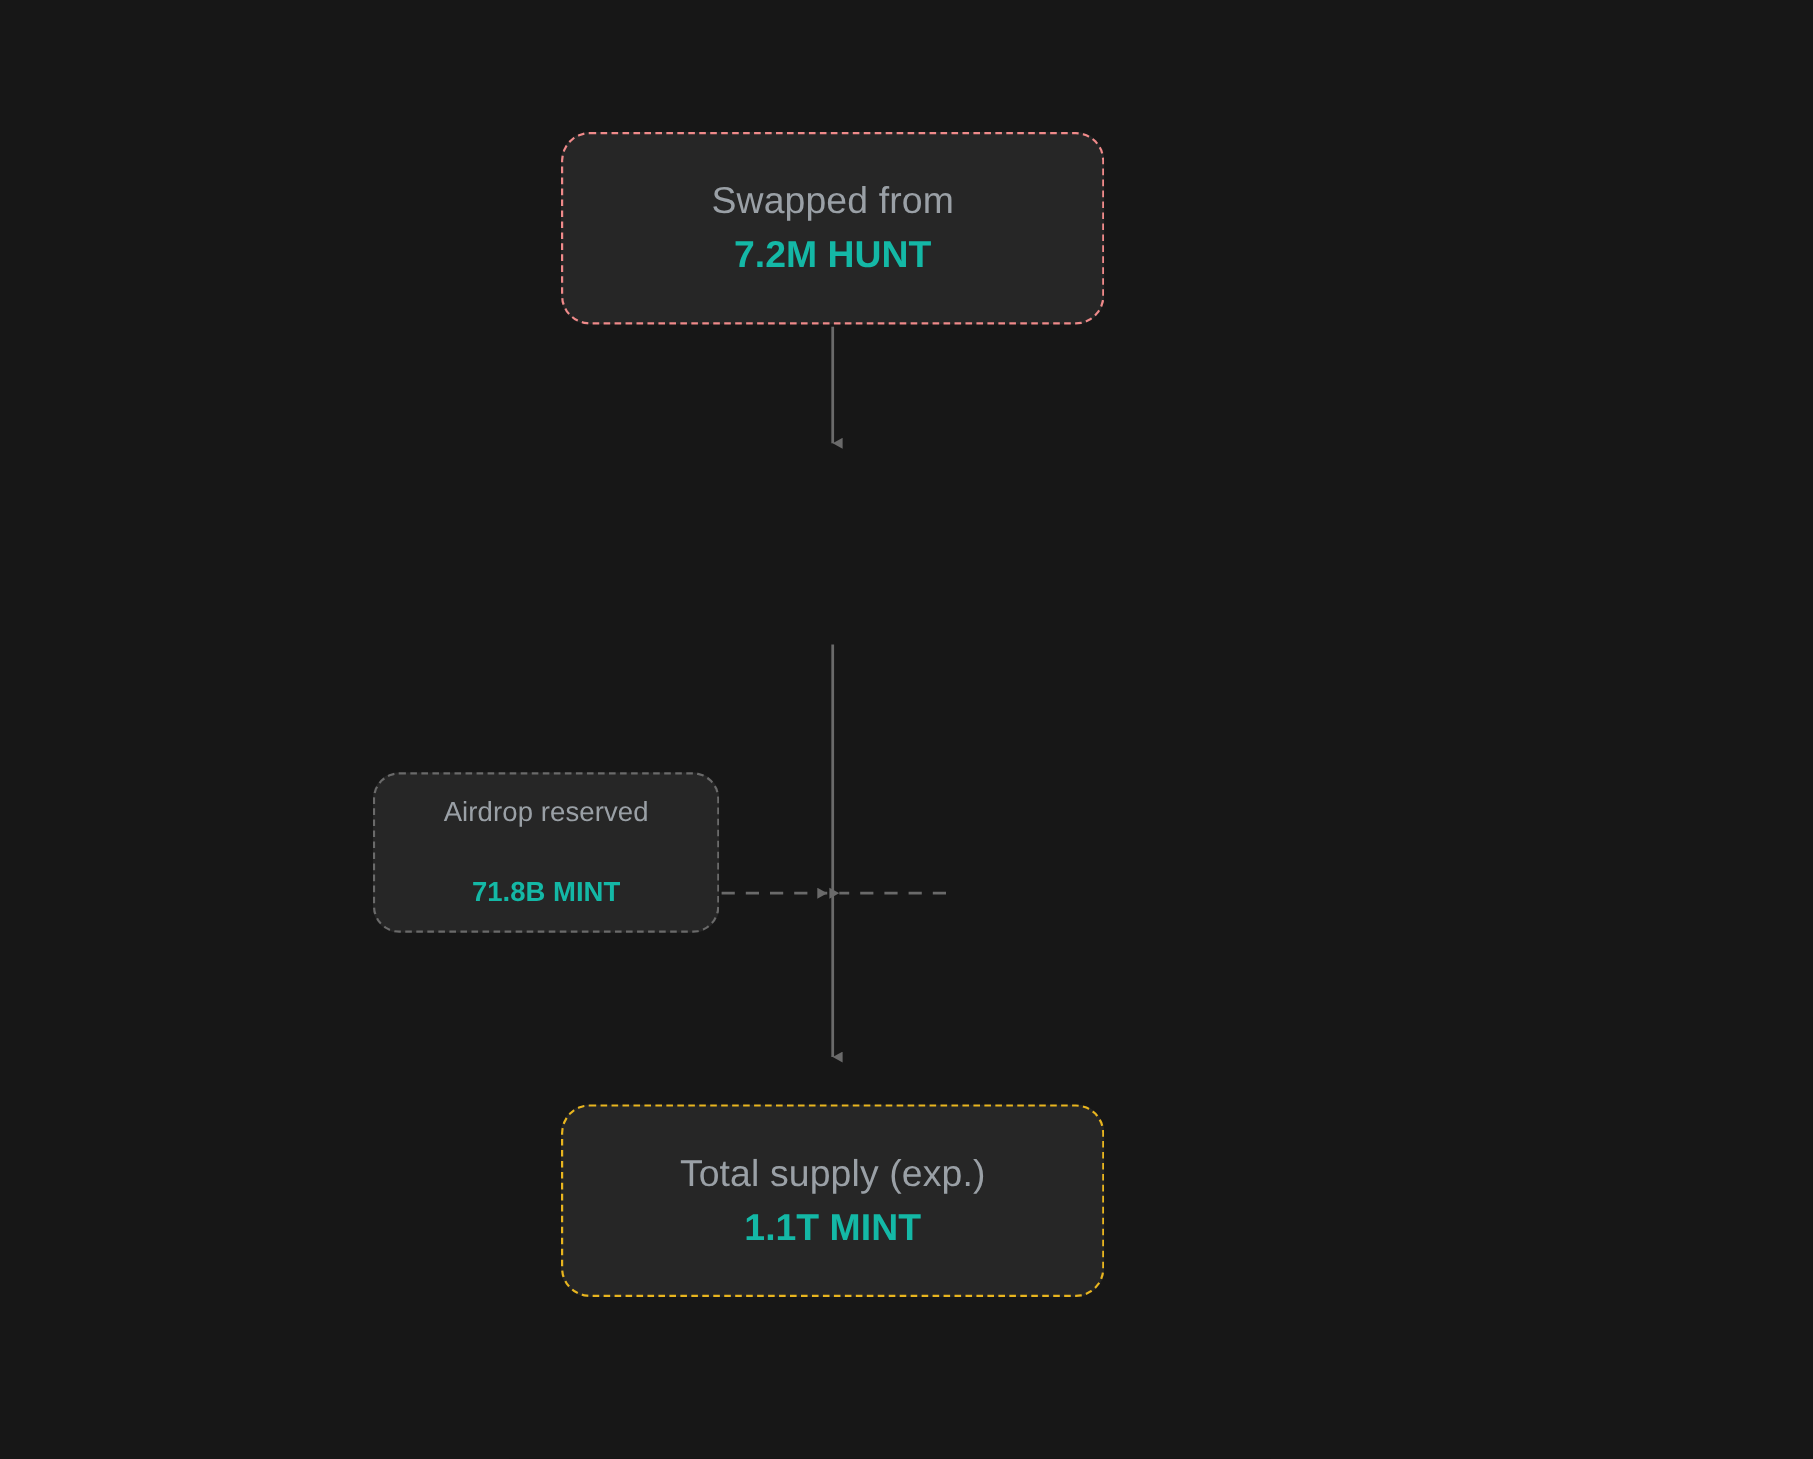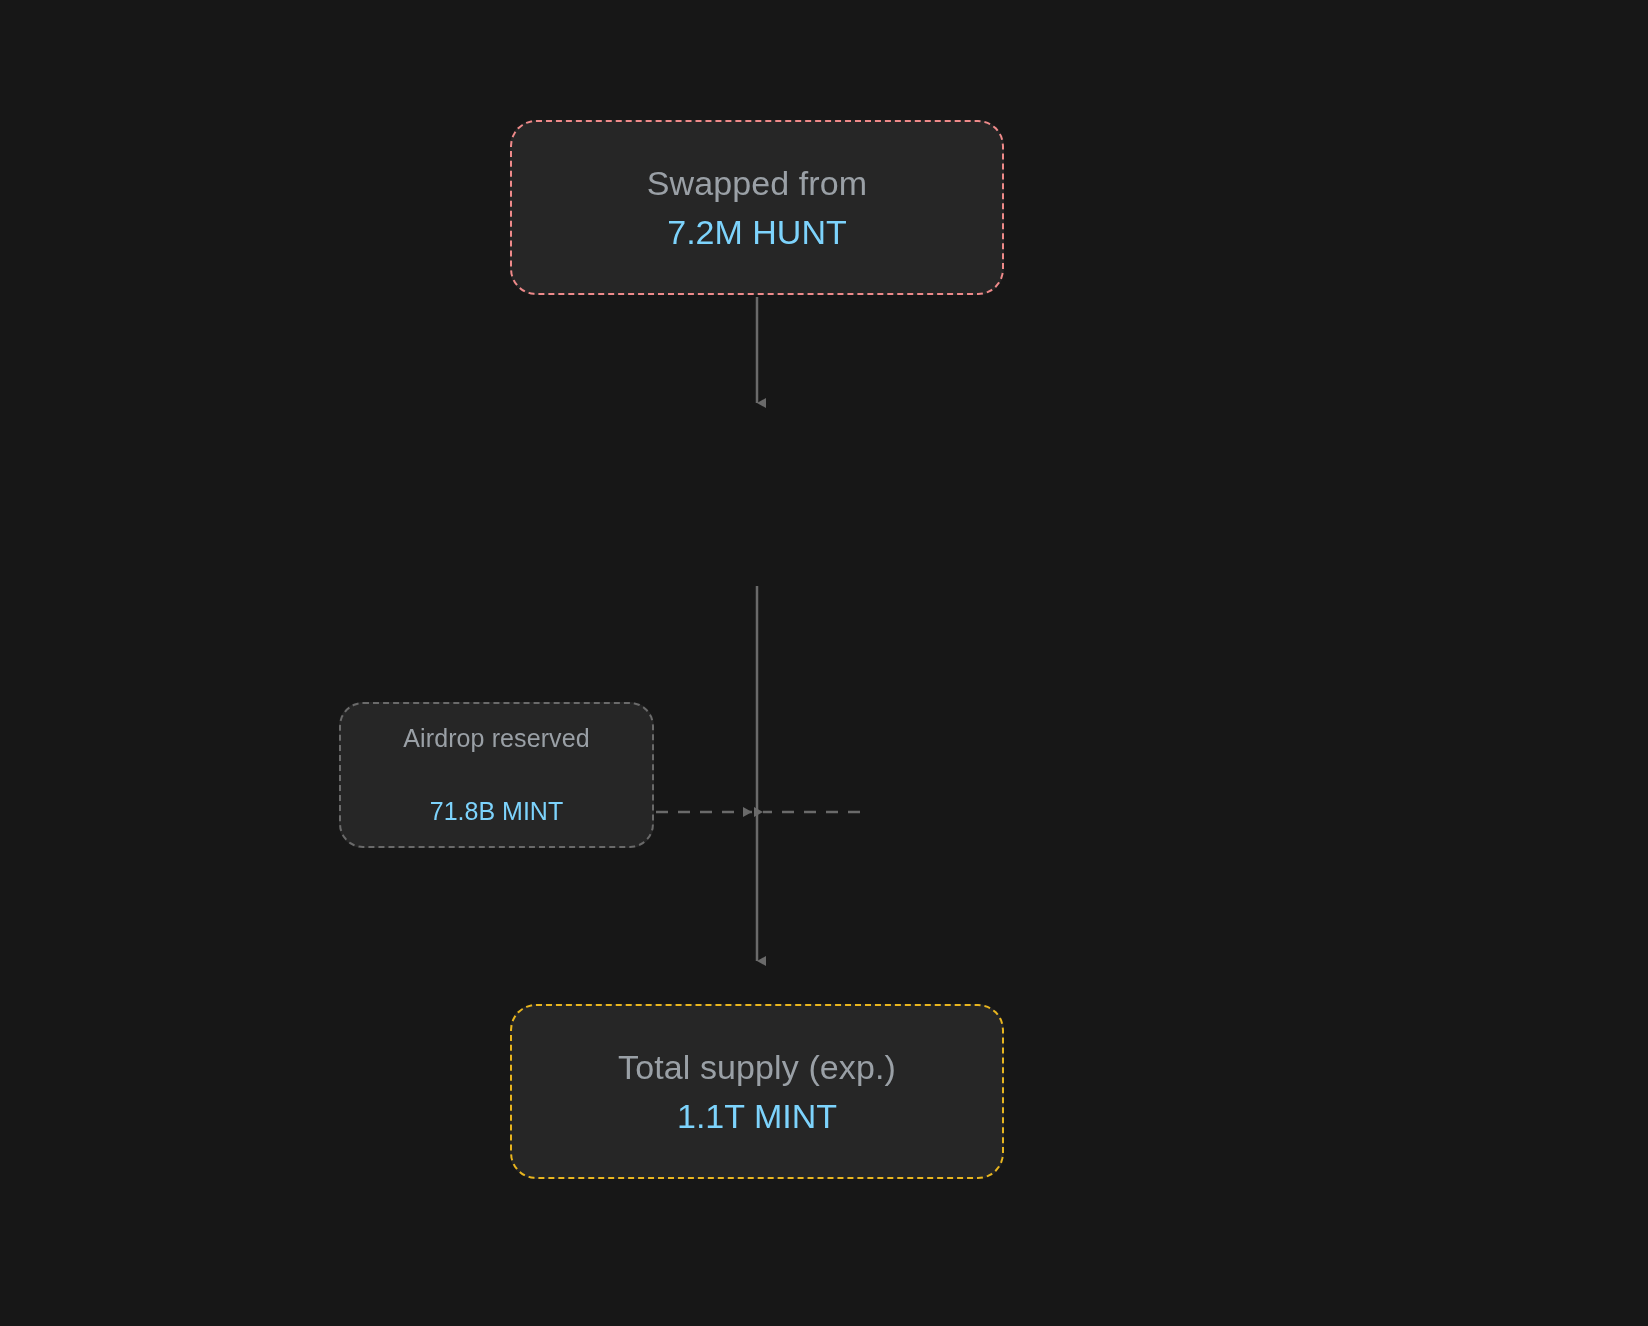--- a/index.html
+++ b/index.html
@@ -37,22 +37,22 @@
     align-items: center;
     justify-content: center;
     text-align: center;
   }
   .node .label {
     color: #9aa0a6;
     letter-spacing: 0.1px;
     line-height: 1.25;
   }
   .node .value {
-    color: #7dd3fc;
-    font-weight: 400;
+    color: #14b8a6;
+    font-weight: 700;
     line-height: 1.25;
   }
   
   .node-lg { width: 494px; height: 175px; border-width: 2.5px; border-style: dashed; }
   .node-lg .label { font-size: 34px; margin-bottom: 6px; }
   .node-lg .value { font-size: 34px; }
 
   
   .node-sm {
     width: 315px; height: 146px;

